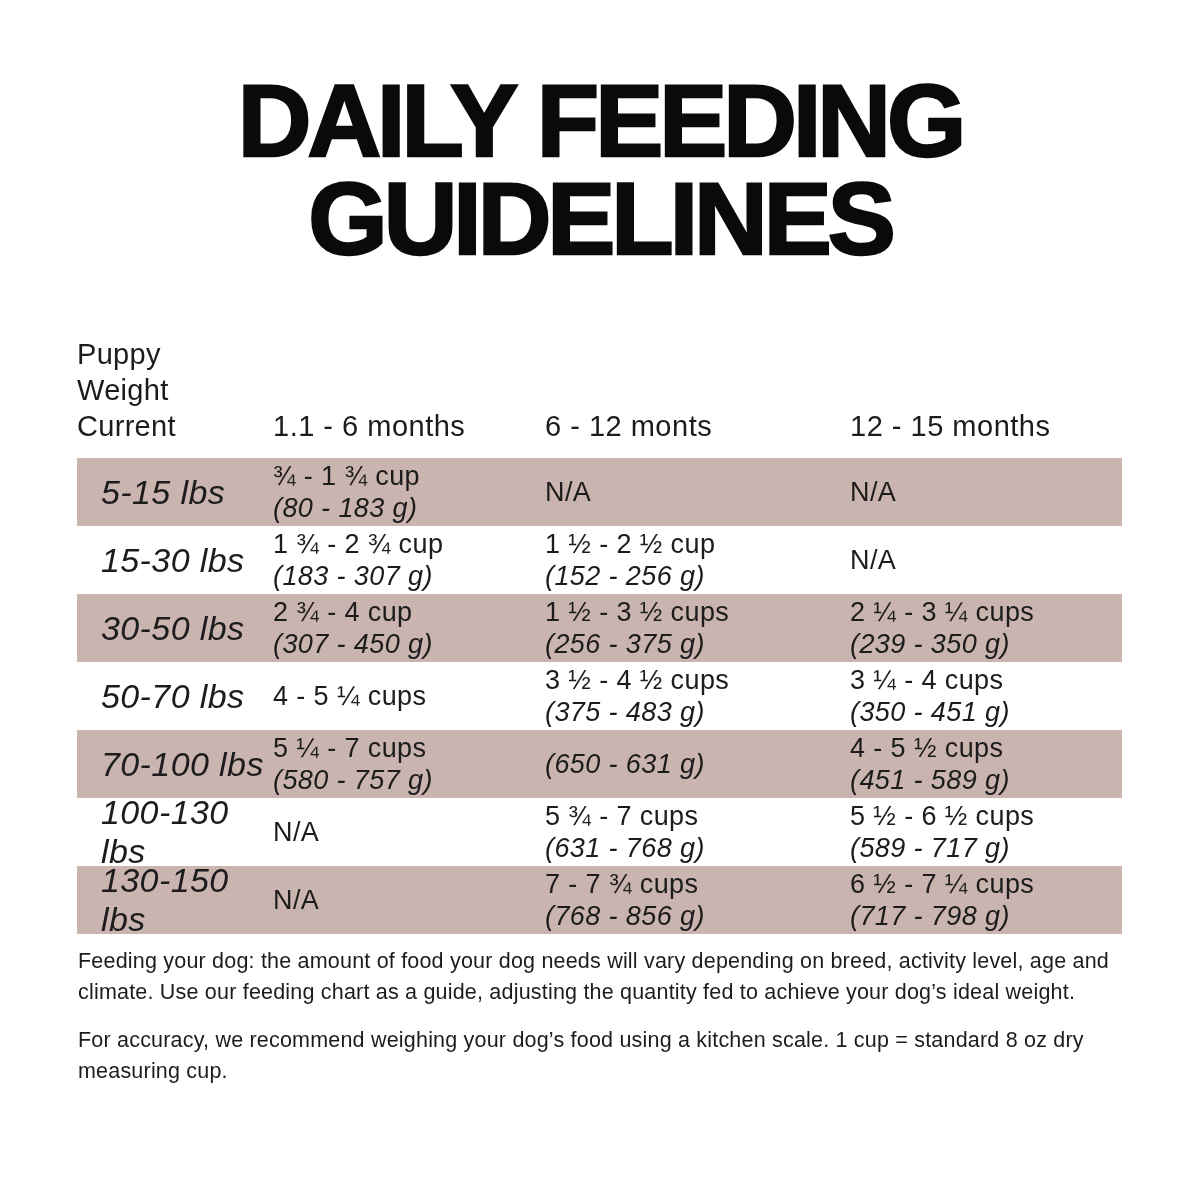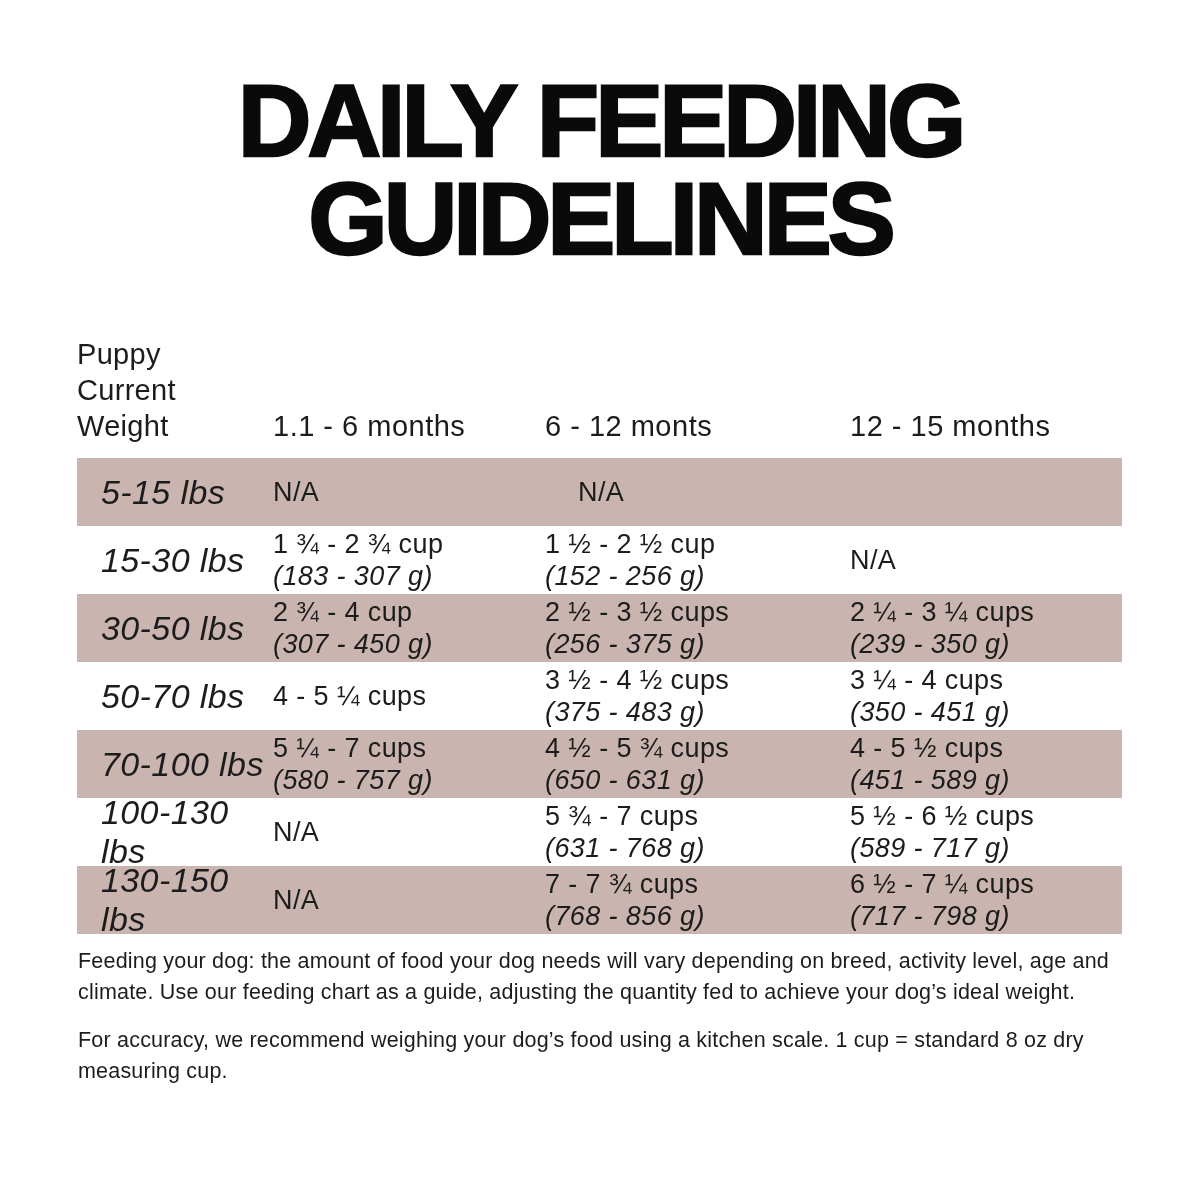--- a/index.html
+++ b/index.html
@@ -104,34 +104,38 @@
   <h1 class="title">
     <span class="line">DAILY FEEDING</span>
     <span class="line">GUIDELINES</span>
   </h1>
 
   <div class="tablewrap">
 
     <div class="thead">
       <div class="corner">
         <div>Puppy</div>
+        <div>Weight</div>
         <div>Current</div>
-        <div>Weight</div>
       </div>
       <div class="colhead w2">1.1 - 6 months</div>
       <div class="colhead w3">6 - 12 monts</div>
       <div class="colhead w4">12 - 15 months</div>
     </div>
 
     <div class="tbody">
 
       <div class="row">
         <div class="c c1">
             <span>5-15 lbs</span>
           </div>
+        <div class="c w2">
+          <div class="amt">¾ - 1 ¾ cup</div>
+          <div class="grams">(80 - 183 g)</div>
+        </div>
         <div class="c w3">
           <div class="amt">N/A</div>
 
         </div>
         <div class="c w4">
           <div class="amt">N/A</div>
 
         </div>
       </div>
 
@@ -155,21 +159,21 @@
 
       <div class="row">
         <div class="c c1">
             <span>30-50 lbs</span>
           </div>
         <div class="c w2">
           <div class="amt">2 ¾ - 4 cup</div>
           <div class="grams">(307 - 450 g)</div>
         </div>
         <div class="c w3">
-          <div class="amt">2 ½ - 3 ½ cups</div>
+          <div class="amt">1 ½ - 3 ½ cups</div>
           <div class="grams">(256 - 375 g)</div>
         </div>
         <div class="c w4">
           <div class="amt">2 ¼ - 3 ¼ cups</div>
           <div class="grams">(239 - 350 g)</div>
         </div>
       </div>
 
       <div class="row">
         <div class="c c1">
@@ -190,21 +194,20 @@
 
       <div class="row">
         <div class="c c1">
             <span>70-100 lbs</span>
           </div>
         <div class="c w2">
           <div class="amt">5 ¼ - 7 cups</div>
           <div class="grams">(580 - 757 g)</div>
         </div>
         <div class="c w3">
-          <div class="amt">4 ½ - 5 ¾ cups</div>
           <div class="grams">(650 - 631 g)</div>
         </div>
         <div class="c w4">
           <div class="amt">4 - 5 ½ cups</div>
           <div class="grams">(451 - 589 g)</div>
         </div>
       </div>
 
       <div class="row">
         <div class="c c1">

